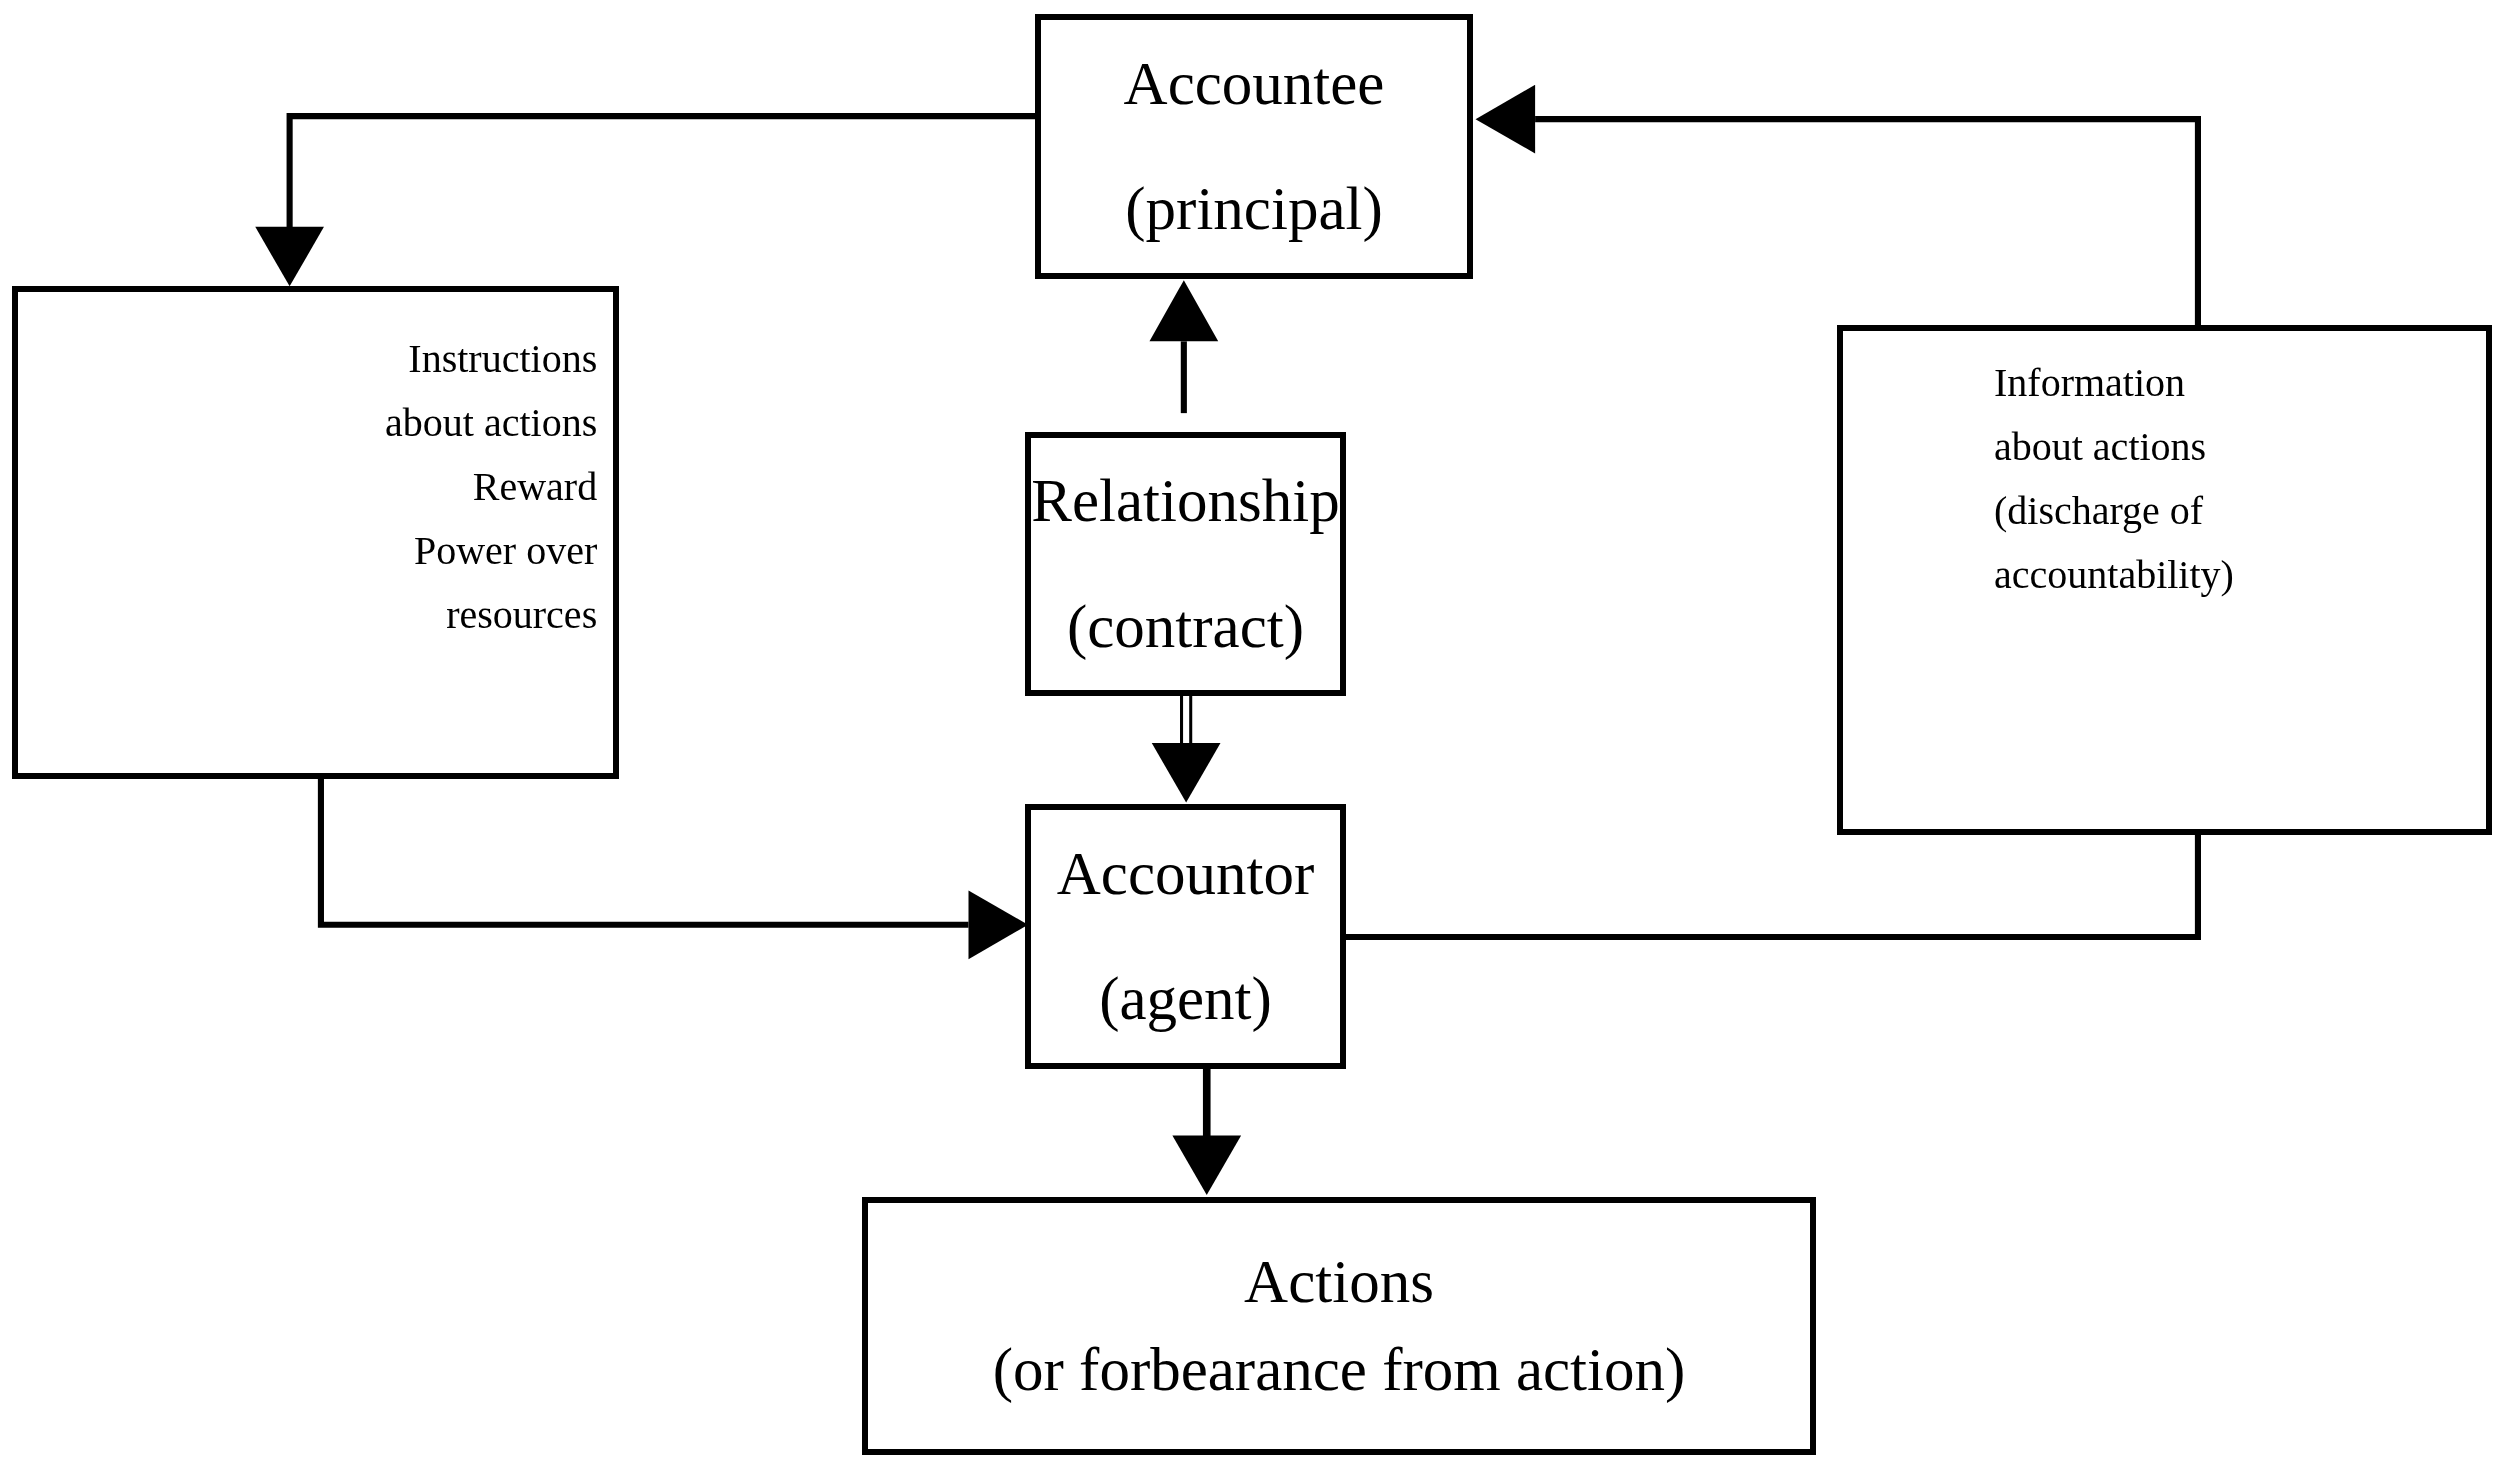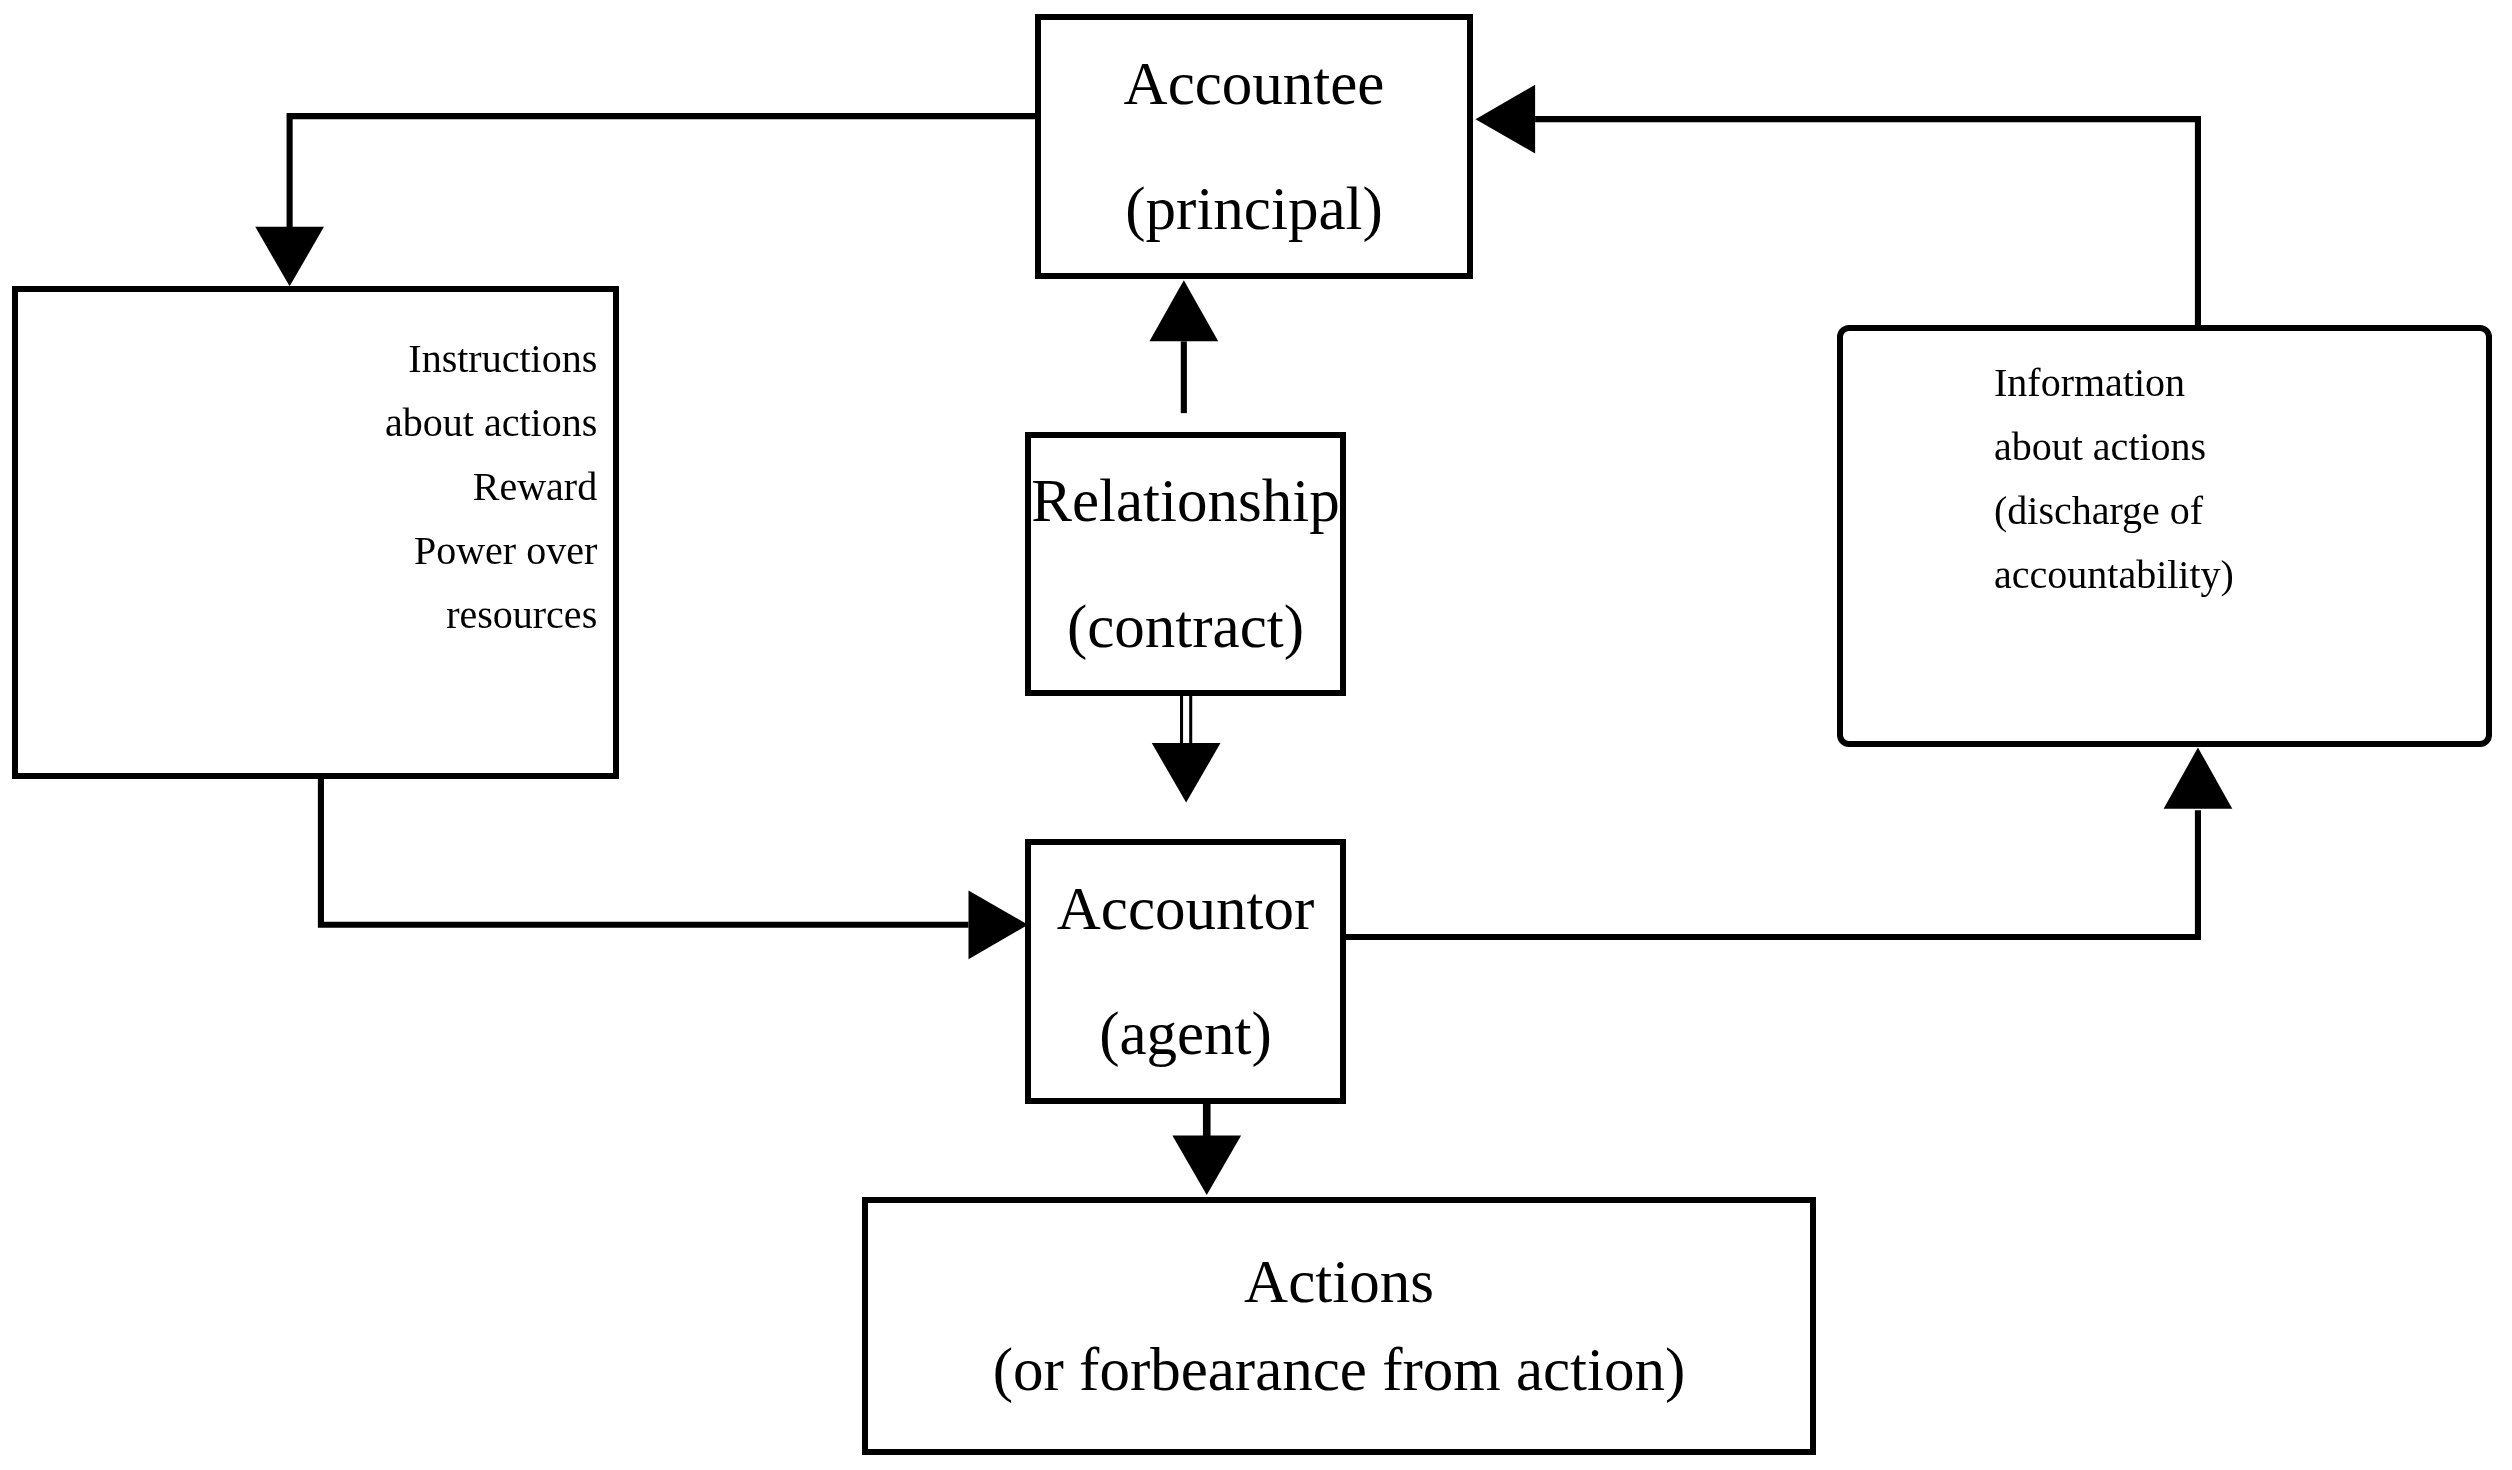--- a/index.html
+++ b/index.html
@@ -65,22 +65,22 @@
   #box-instructions {
     padding: 35px 15.3px 15.3px 163px;
   }
   #box-information {
     padding: 20px 15.3px 15.3px 151px;
   }
   
   #box-accountee    { left: 1035px; top: 13.7px;   width: 438px;  height: 265px; }
   #box-instructions { left: 11.5px;   top: 286px;  width: 607px;  height: 493px; text-align: right; }
   #box-relationship { left: 1025px; top: 432px;  width: 321px;  height: 264px; }
-  #box-accountor    { left: 1025px; top: 804px; width: 321px;  height: 265px; margin-top: 35px; }
-  #box-information  { left: 1837px; top: 325px;  width: 655px;  height: 422px; border-radius: 12px; }
+  #box-accountor    { left: 1025px; top: 804px; width: 321px;  height: 265px; }
+  #box-information  { left: 1837px; top: 325px;  width: 655px;  height: 510px; }
   #box-actions      { left: 862px; top: 1197px; width: 954px; height: 258px; }
 </style>
 </head>
 <body>
 
 <div id="canvas">
 
   <svg id="connector-layer" viewBox="0 0 3289 1925" xmlns="http://www.w3.org/2000/svg">
     <g stroke="#000000" stroke-width="8" fill="none">
 

